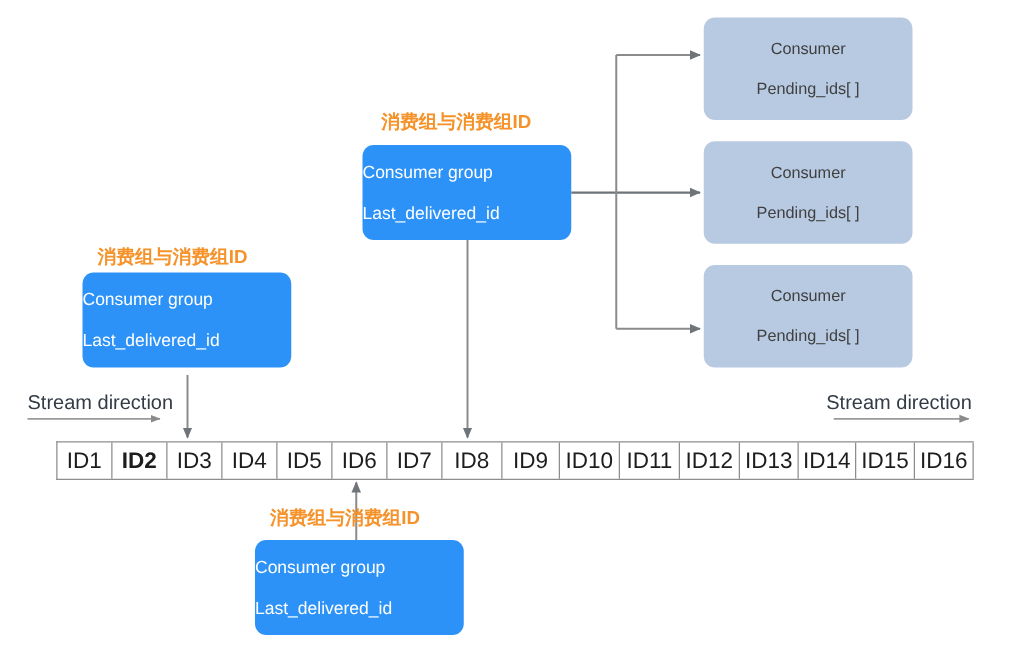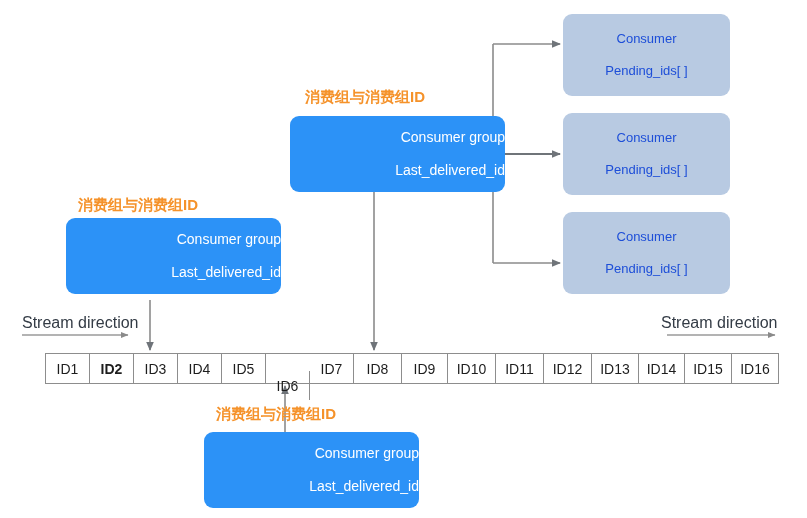--- a/index.html
+++ b/index.html
@@ -27,35 +27,34 @@
   }
 
   
   .cg-card {
     position: absolute;
     background: #2c92f7;
     border-radius: 9px;
     color: #ffffff;
     display: flex;
     flex-direction: column;
-    align-items: flex-end;
+    align-items: flex-start;
     justify-content: center;
     font-size: 14px;
     line-height: 1.2;
     z-index: 3;
-    padding-left: 48px;
   }
   .cg-card .row1 { margin-bottom: 16px; }
 
   
   .cons-card {
     position: absolute;
     background: #b8cae2;
     border-radius: 9px;
-    color: #1d4ed8;
+    color: #404040;
     display: flex;
     flex-direction: column;
     align-items: center;
     justify-content: center;
     font-size: 13px;
     line-height: 1.2;
     z-index: 3;
   }
   .cons-card .row1 { margin-bottom: 16px; }
 
@@ -91,21 +90,21 @@
     box-sizing: border-box;
     background: #ffffff;
     z-index: 2;
   }
   #id-strip .cell {
     border-right: 1px solid #8d8d8d;
     box-sizing: border-box;
     display: flex;
     align-items: center;
     justify-content: center;
-    font-size: 14px;
+    font-size: 18px;
     color: #1d1d1d;
     height: 100%;
   }
 </style>
 </head>
 <body>
 
 <div id="canvas">
 
   <svg class="wires" viewBox="0 0 807 518" xmlns="http://www.w3.org/2000/svg">
@@ -173,21 +172,21 @@
 
   <div class="stream-cap" style="left:22px; top:314px;">Stream direction</div>
   <div class="stream-cap" style="left:661px; top:314px;">Stream direction</div>
 
   <div id="id-strip">
       <div class="cell" style="width: 44px;">ID1</div>
       <div class="cell" style="width: 44px; font-weight: bold;">ID2</div>
       <div class="cell" style="width: 44px;">ID3</div>
       <div class="cell" style="width: 44px; text-align: right;">ID4</div>
       <div class="cell" style="width: 44px;">ID5</div>
-      <div class="cell" style="width: 44px; margin-top: 17px;">ID6</div>
+      <div class="cell" style="width: 44px;">ID6</div>
       <div class="cell" style="width: 44px;">ID7</div>
       <div class="cell" style="width: 48px;">ID8</div>
       <div class="cell" style="width: 46px;">ID9</div>
       <div class="cell" style="width: 48px;">ID10</div>
       <div class="cell" style="width: 48px;">ID11</div>
       <div class="cell" style="width: 48px;">ID12</div>
       <div class="cell" style="width: 47px;">ID13</div>
       <div class="cell" style="width: 46px;">ID14</div>
       <div class="cell" style="width: 47px;">ID15</div>
       <div class="cell" style="width: 47px;">ID16</div>

